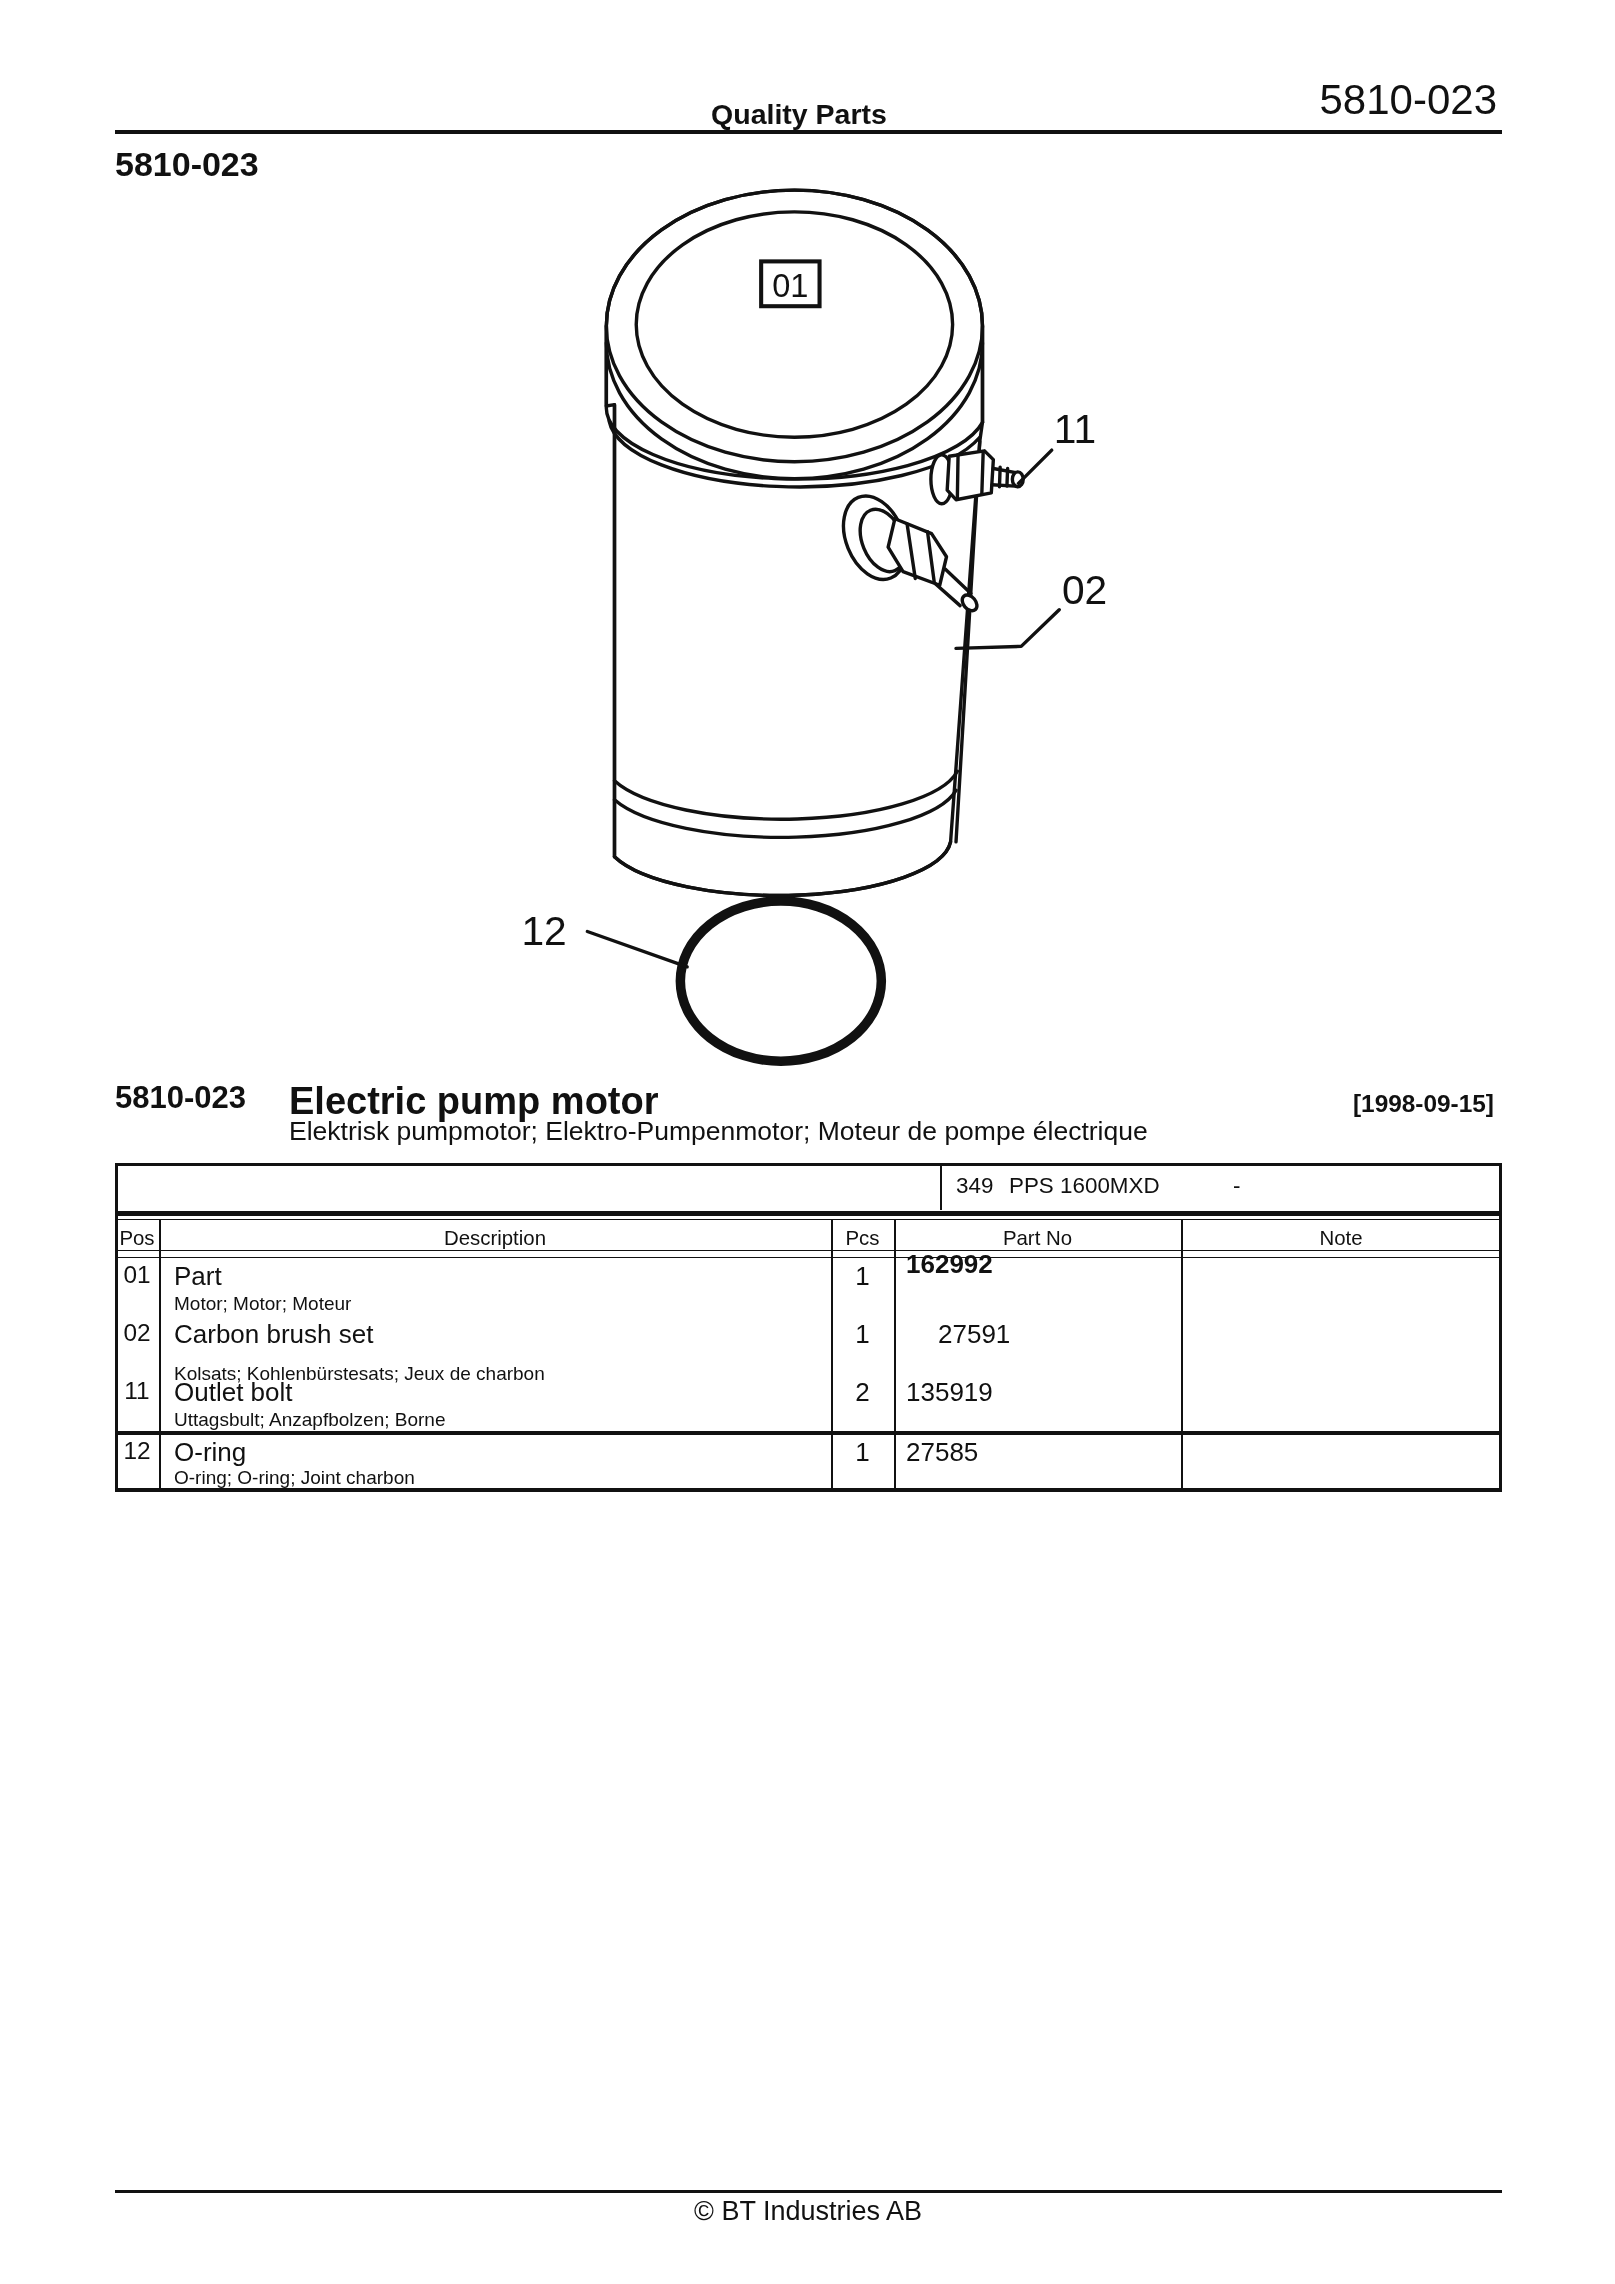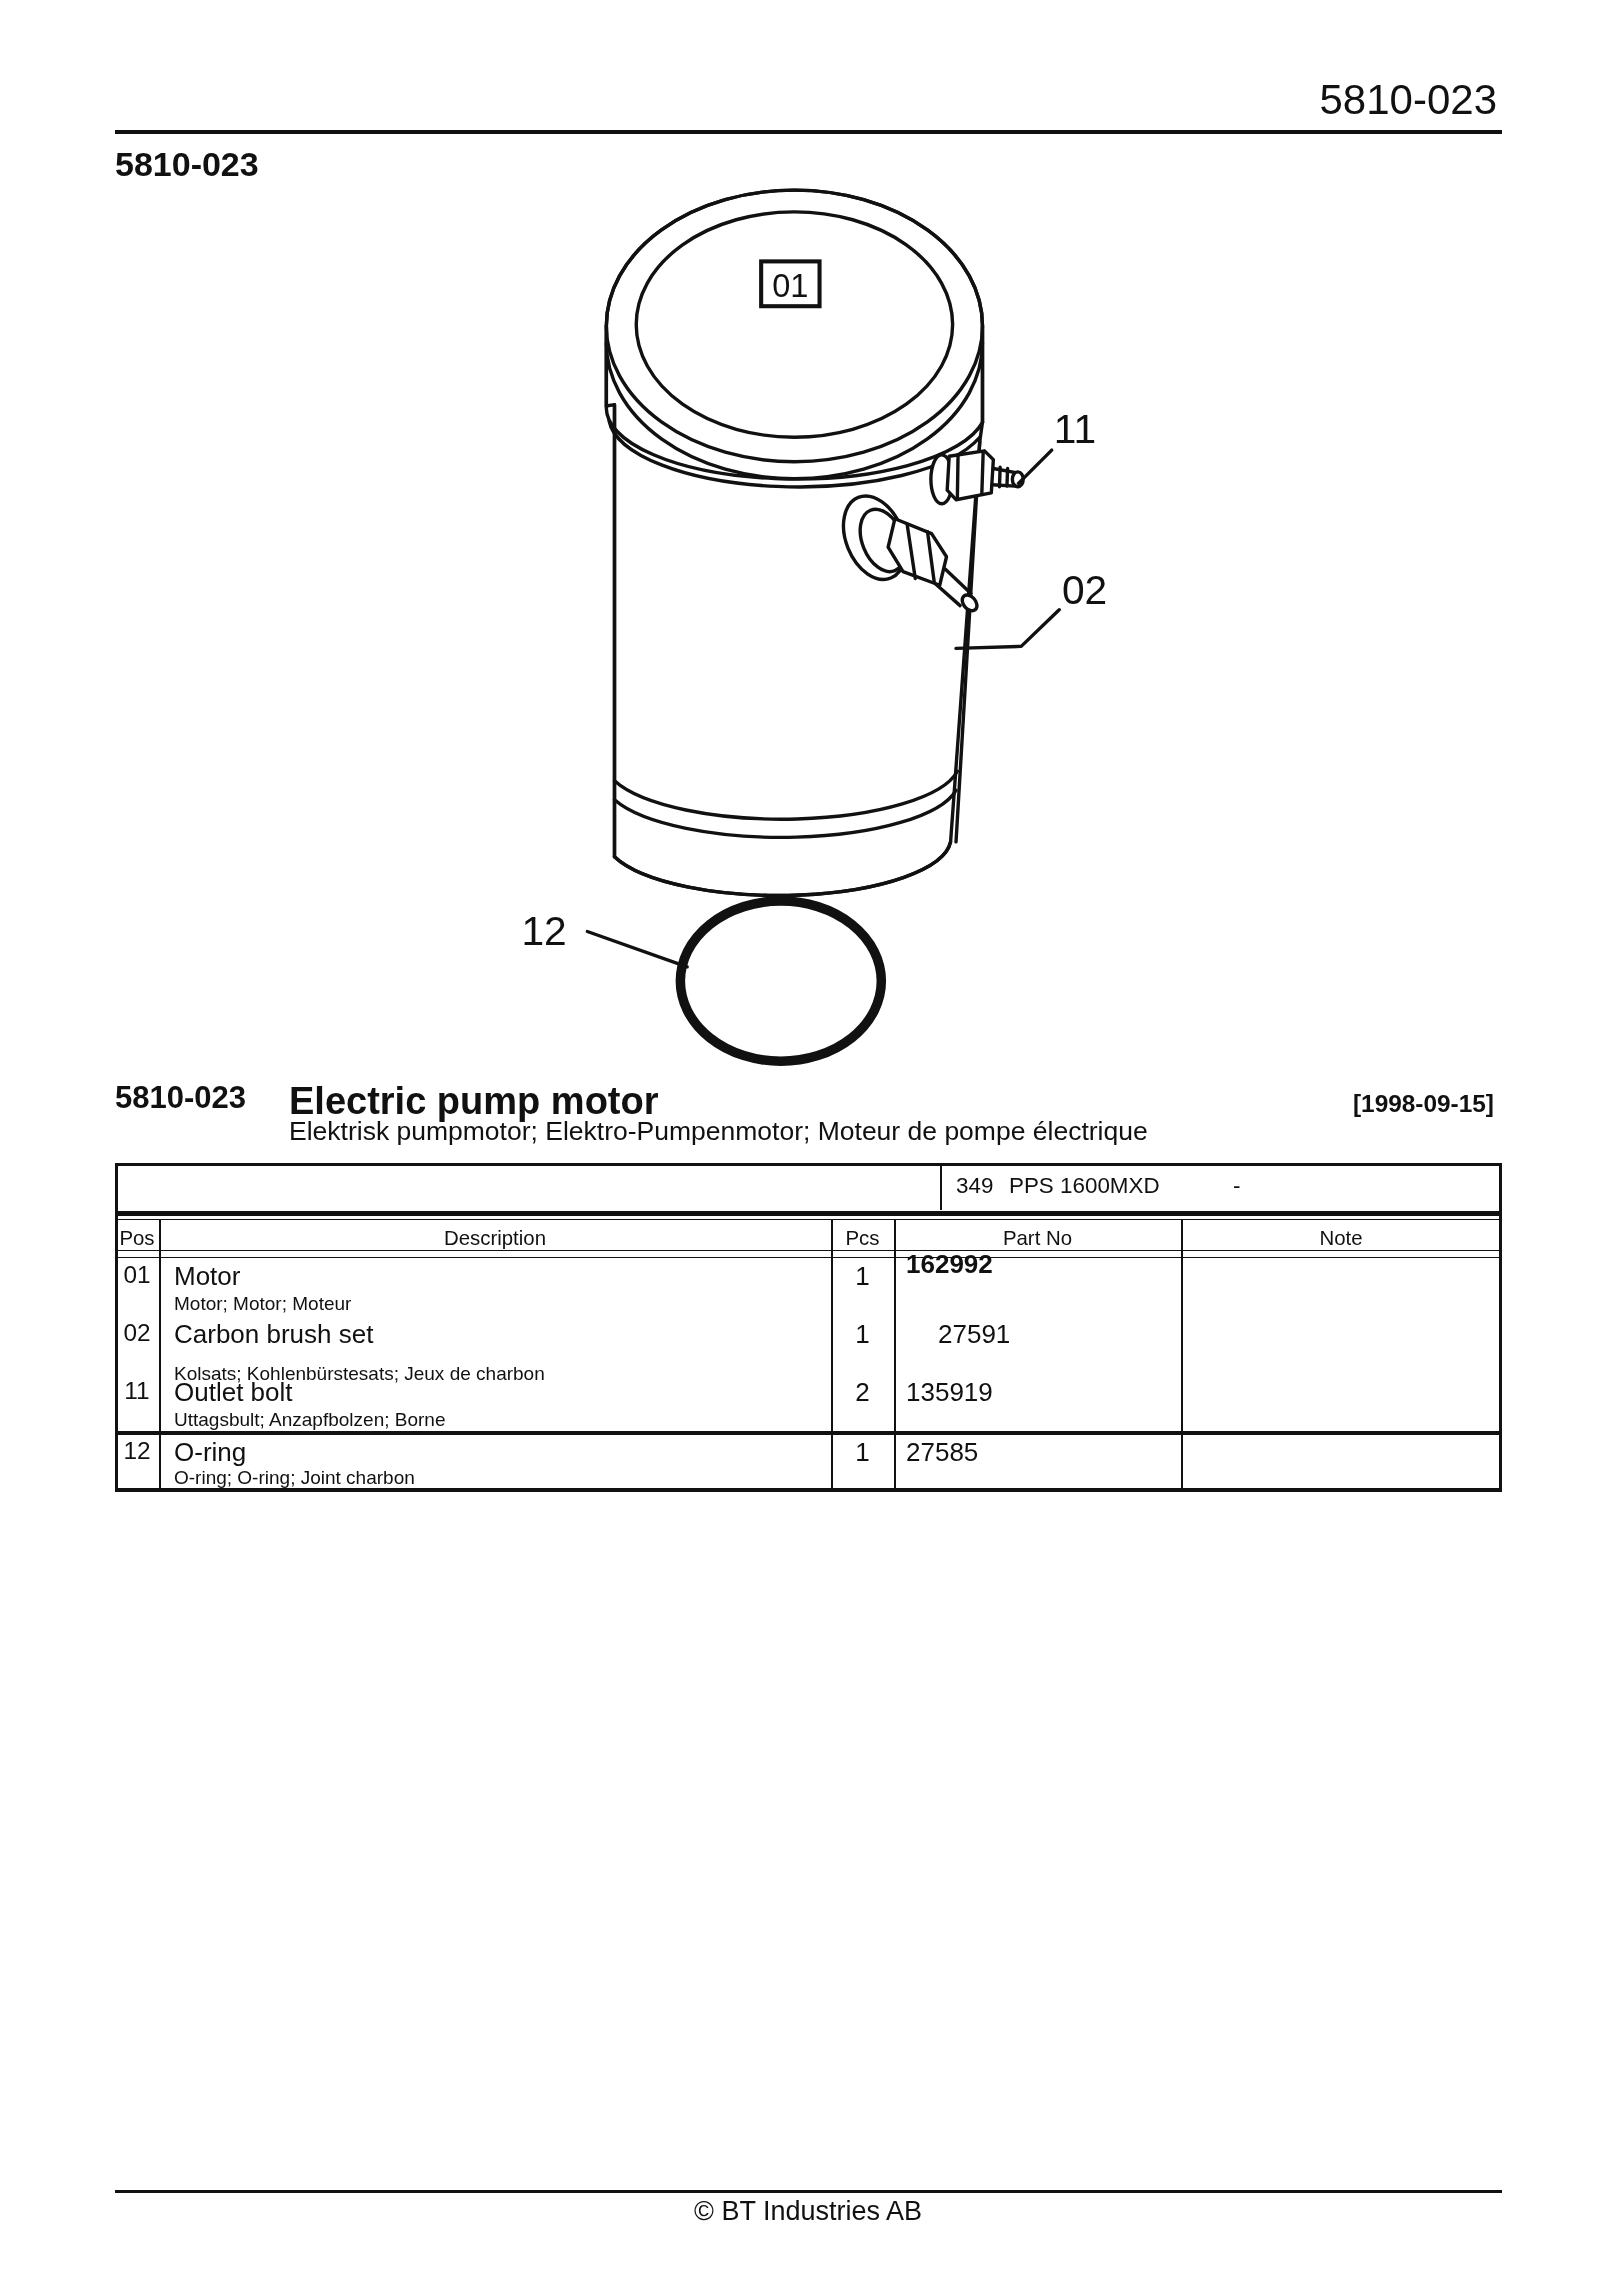--- a/index.html
+++ b/index.html
@@ -40,20 +40,21 @@
   .drow .note{position:absolute; left:1080px;}
   
   .rule-bot{top:2190px; left:115px; width:1387px; height:3.4px; background:#111;}
   .copyright{top:2198px; left:0; width:1616px; text-align:center; font-size:27px;}
 </style>
 </head>
 <body>
 
 <div class="page">
 
+  <div class="abs qp">Quality Parts</div>
   <div class="abs doc-tr">5810-023</div>
   <div class="abs rule-top"></div>
   <div class="abs page-num">5810-023</div>
 
   <svg class="fig" width="1616" height="2284" viewBox="0 0 2380 3364">
 
     <ellipse cx="1150" cy="1445" rx="148" ry="118" fill="none" stroke="#111" stroke-width="14"></ellipse>
 
     <path class="lnw" d="M 905 596 L 905 1262 A 255 85 0 0 0 1400 1240 L 1443 650 L 1447 622 L 1447 480 A 277 200 0 1 0 893 480 L 893 598 Z"></path>
 
@@ -142,21 +143,21 @@
     <div class="cell mrow" style="left:1118px;">-</div>
 
     <div class="cell chead" style="left:0;width:44px;">Pos</div>
     <div class="cell chead" style="left:44px;width:672px;">Description</div>
     <div class="cell chead" style="left:716px;width:63px;">Pcs</div>
     <div class="cell chead" style="left:779px;width:287px;">Part No</div>
     <div class="cell chead" style="left:1066px;width:320px;">Note</div>
 
     <div class="drow">
       <div class="pos" style="top:98px;">01</div>
-      <div class="desc main" style="top:98px;">Motor</div>
+      <div class="desc main" style="top:98px;">Part</div>
       <div class="sub" style="top:130px;">Motor; Motor; Moteur</div>
       <div class="pcs main" style="top:98px;">1</div>
       <div class="part main" style="top:86px;font-weight:bold;">162992</div>
       <div class="note main" style="top:98px;"></div>
     </div>
 
     <div class="drow">
       <div class="pos" style="top:156px;">02</div>
       <div class="desc main" style="top:156px;">Carbon brush set</div>
       <div class="sub" style="top:200px;">Kolsats; Kohlenbürstesats; Jeux de charbon</div>

